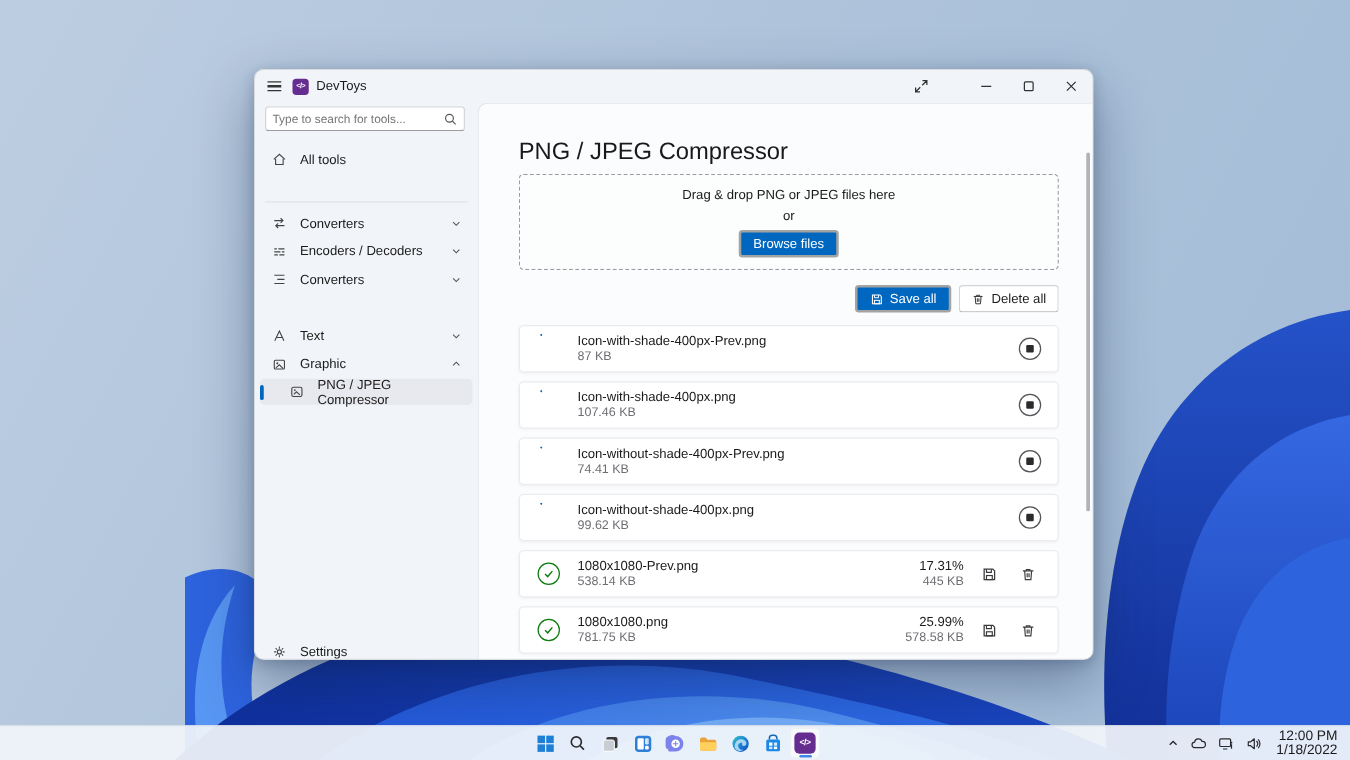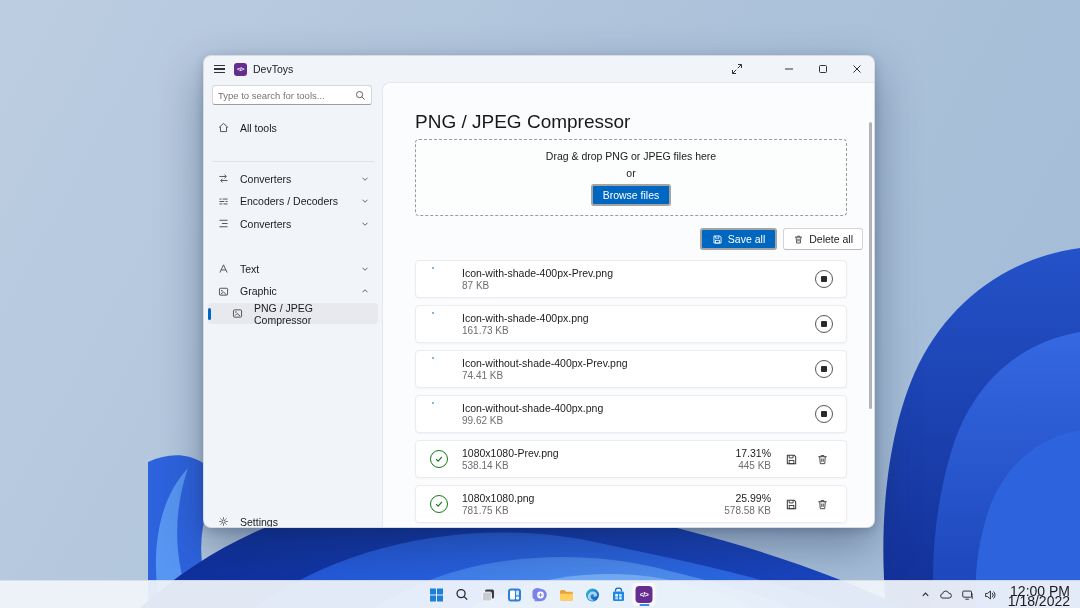--- a/index.html
+++ b/index.html
@@ -50,21 +50,21 @@
 
   .dropzone { position:absolute; left:32px; top:56px; width:432px; height:77px; border:1px dashed #9a9aa0; border-radius:4px;
     display:flex; flex-direction:column; align-items:center; justify-content:center; gap:5px; background:rgba(255,255,255,0.25); }
   .dz-line { font-size:10.5px; color:#1b1b1b; }
   .dz-or { font-size:10.5px; color:#1b1b1b; }
   .btn-accent { background:#0067C0; color:#fff; border:2px solid #a3a3a3; border-radius:3px; font-size:10.5px;
     padding:3px 10px; cursor:pointer; display:inline-flex; align-items:center; gap:5px; font-family:"Liberation Sans", sans-serif; }
   .btn-light { background:#FFFFFF; color:#1b1b1b; border:1px solid #D4D4D8; border-bottom-color:#bcbcc0; border-radius:3px;
     font-size:10.5px; padding:3px 9px; cursor:pointer; display:inline-flex; align-items:center; gap:5px; font-family:"Liberation Sans", sans-serif; }
 
-  .actions { position:absolute; left:48px; top:145px; width:432px; display:flex; justify-content:flex-end; gap:6px; }
+  .actions { position:absolute; left:32px; top:145px; width:432px; display:flex; justify-content:flex-end; gap:6px; }
 
   .filelist { position:absolute; left:32px; top:177px; width:432px; display:flex; flex-direction:column; gap:7px; }
   .filerow { height:38px; background:#FFFFFF; border:1px solid #ECECEF; border-radius:4px; display:flex; align-items:center;
     padding:0 13px; box-shadow:0 1px 2px rgba(0,0,0,0.04); }
   .status-glyph { width:20px; height:20px; margin-right:13px; flex:none; position:relative; }
   .spinner { width:16px; height:16px; margin:2px; border-radius:50%; border:2.5px solid transparent; border-top-color:#0067C0; transform:rotate(-18deg); }
   .check-circle { width:18px; height:18px; margin:1px; border-radius:50%; border:1.6px solid #107C10; color:#107C10; display:flex; align-items:center; justify-content:center; }
   .fmeta { display:flex; flex-direction:column; gap:1px; min-width:0; }
   .fname { font-size:10.5px; color:#1b1b1b; white-space:nowrap; }
   .fsize { font-size:10px; color:#6d6d72; }
@@ -83,21 +83,21 @@
     border-top:1px solid rgba(120,140,165,0.18); display:flex; align-items:center; }
   .tb-center { position:absolute; left:50%; transform:translateX(-50%); display:flex; align-items:center; gap:1px; }
   .tb-btn { width:25px; height:25px; border:none; background:transparent; border-radius:4px; display:flex; align-items:center; justify-content:center; cursor:pointer; position:relative; }
   .tb-btn.active { background:rgba(255,255,255,0.65); box-shadow:inset 0 0 0 1px rgba(0,0,0,0.05); }
   .tb-btn.active::after { content:""; position:absolute; bottom:1px; left:50%; transform:translateX(-50%); width:10px; height:2.5px; border-radius:2px; background:#3E86E8; }
   .devtoys-tile { width:17px; height:17px; border-radius:4px; background:#652D90; color:#fff; font-size:7px; font-weight:bold;
     display:flex; align-items:center; justify-content:center; letter-spacing:-0.5px; }
 
   .systray { position:absolute; right:4px; height:100%; display:flex; align-items:center; gap:2px; }
   .tray-btn { height:24px; border:none; background:transparent; border-radius:4px; display:flex; align-items:center; justify-content:center; padding:0 3px; cursor:pointer; color:#2b2b2e; }
-  .clock { display:flex; flex-direction:column; align-items:flex-end; justify-content:flex-end; font-size:14px; line-height:10.5px; color:#1b1b1b; padding:0 6px; }
+  .clock { display:flex; flex-direction:column; align-items:flex-end; justify-content:center; font-size:11px; line-height:10.5px; color:#1b1b1b; padding:0 6px; }
 </style>
 </head>
 <body>
 
 <svg id="wallpaper" viewBox="0 0 1080 608" preserveAspectRatio="none">
   <defs>
     <linearGradient id="gDome1" x1="0" y1="0" x2="0" y2="1">
       <stop offset="0" stop-color="#2452C8"></stop>
         <stop offset="1" stop-color="#122F96"></stop>
     </linearGradient>
@@ -321,21 +321,21 @@
           <button class="stop-btn">
               <i></i>
             </button>
         </span>
       </div>
 
       <div class="filerow">
         <span class="status-glyph"><span class="spinner"></span></span>
         <span class="fmeta">
           <span class="fname">Icon-with-shade-400px.png</span>
-          <span class="fsize">161.73 KB</span>
+          <span class="fsize">107.46 KB</span>
         </span>
         <span class="row-right">
           <button class="stop-btn">
               <i></i>
             </button>
         </span>
       </div>
 
       <div class="filerow">
         <span class="status-glyph"><span class="spinner"></span></span>

